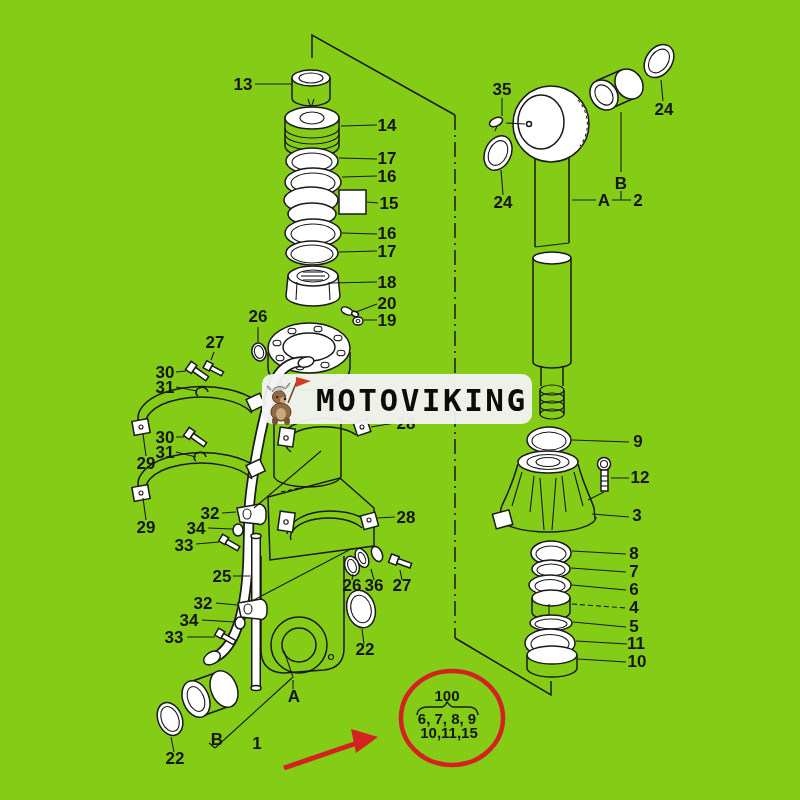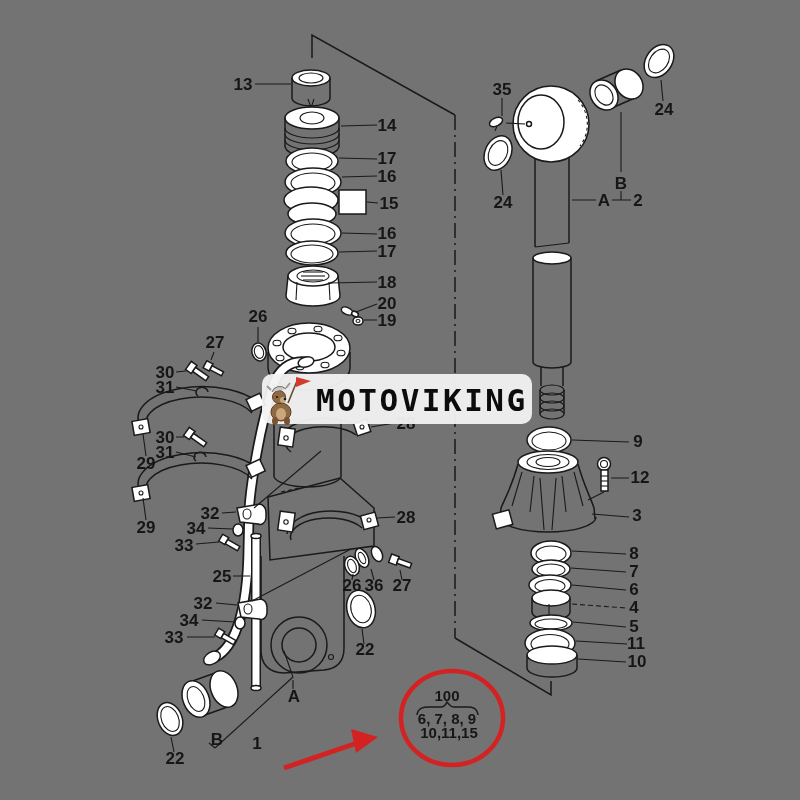--- a/index.html
+++ b/index.html
@@ -1,16 +1,16 @@
 <!DOCTYPE html>
 <html><head>
 <meta charset="utf-8">
 <style>
   html,body{margin:0;padding:0;background:#fff;}
-  .stage{width:800px;height:800px;position:relative;background:#737373;overflow:hidden;font-family:"Liberation Sans",sans-serif;}
+  .stage{width:800px;height:800px;position:relative;background:#84cc16;overflow:hidden;font-family:"Liberation Sans",sans-serif;}
   svg{display:block;}
   .ln{stroke:#1a1a1a;stroke-width:1.5;fill:none;}
   .lnf{stroke:#1a1a1a;stroke-width:1.5;fill:#fff;}
   .thin{stroke-width:1.1;}
   text.callout{font-family:"Liberation Sans",sans-serif;font-size:17px;font-weight:600;fill:#161616;}
   text.anno{font-family:"Liberation Sans",sans-serif;font-size:15px;font-weight:600;fill:#161616;}
   text.logo-text{font-family:"DejaVu Sans Mono",monospace;font-size:31px;font-weight:700;letter-spacing:2.5px;fill:#0c0c0c;}
 </style>
 </head>
 <body>

